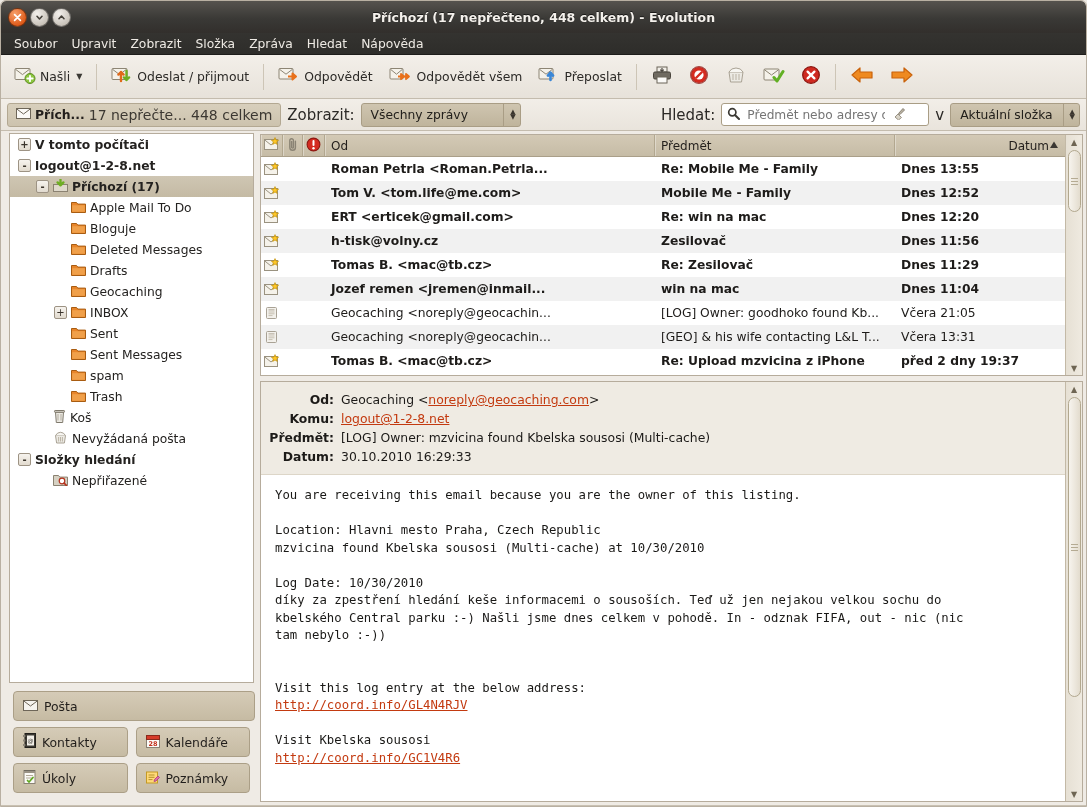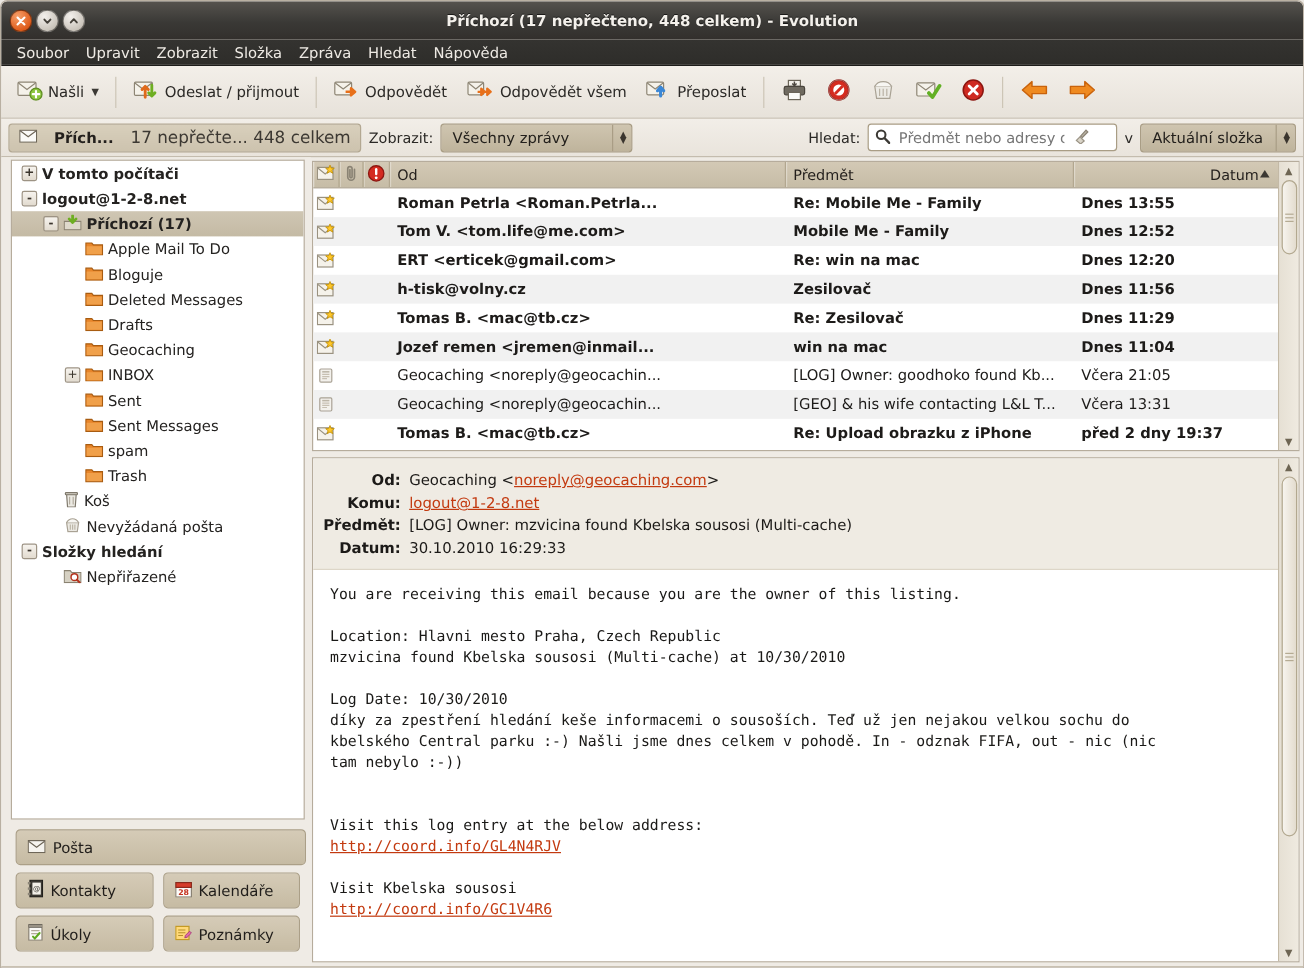--- a/index.html
+++ b/index.html
@@ -79,28 +79,28 @@
   .ic { display:inline-block; vertical-align:middle; }
 
   
   .searchrow {
     height: 32px;
     background: linear-gradient(to bottom,#f2eee8,#e9e4dc);
     border-bottom: 1px solid #c4bcae;
     display: flex; align-items: center; padding: 0 6px; gap: 6px;
   }
   .folderchip {
-    display:flex; align-items:center; gap:14px;
+    display:flex; align-items:center; gap:4px;
     background: linear-gradient(to bottom,#d8cfbc,#cdc3ae);
     border:1px solid #b3a892; border-radius:3px;
     padding: 3px 8px; height: 24px; min-width: 244px;
   }
   .folderchip b { font-size:12.4px; color:#231f1c; }
   .folderchip span.cnt { font-size:14px; color:#3c3832; }
-  .lbl { font-size:12px; color:#2b2926; }
+  .lbl { font-size:15px; color:#2b2926; }
   .combo {
     background: linear-gradient(to bottom,#cfc5b0,#bfb49c);
     border:1px solid #a99d85; border-radius:3px;
     height:24px; display:flex; align-items:center;
     padding: 0 4px 0 9px; font-size:12.3px; color:#23201c;
     min-width: 160px; justify-content: space-between; gap: 10px;
   }
   .spin { display:flex; flex-direction:column; line-height:5px; font-size:7px; color:#3a352e; padding-left:6px;
           border-left:1px solid #a99d85; height:100%; justify-content:center; }
   .searchbox {
@@ -807,21 +807,21 @@
                 <div class="mc flagcol">
                   <svg width="16" height="14" viewBox="0 0 16 14">
                     <rect x="0.5" y="2.5" width="13" height="10" fill="#f5f2ea" stroke="#9a9280"></rect>
                     <path d="M0.8 3 L7 8 L13.2 3" fill="none" stroke="#9a9280"></path>
                     <path d="M11 0.6 L12 3 L14.6 3.2 L12.6 4.9 L13.3 7.4 L11 6 L8.7 7.4 L9.4 4.9 L7.4 3.2 L10 3 Z" fill="#ffc728" stroke="#c08f07" stroke-width="0.7" stroke-linejoin="round"></path>
                   </svg>
                 </div>
                 <div class="mc att"></div>
                 <div class="mc imp"></div>
                 <div class="mc from">Tomas B. &lt;mac@tb.cz&gt;</div>
-                <div class="mc subj">Re: Upload obrazku z iPhone</div>
+                <div class="mc subj">Re: Upload mzvicina z iPhone</div>
                 <div class="mc date">před 2 dny 19:37</div>
               </div>
             </div>
         </div>
         <div class="vsb">
           <div class="sbar-arrow">▲</div>
           <div class="thumb" style="height:62px;margin-top:1px">
             <span class="grip">
                 <i></i>
                 <i></i>

